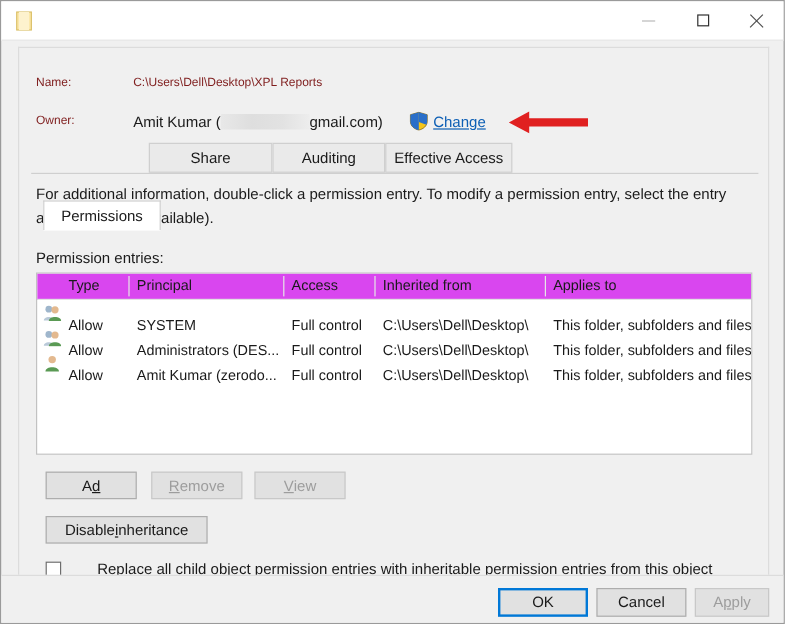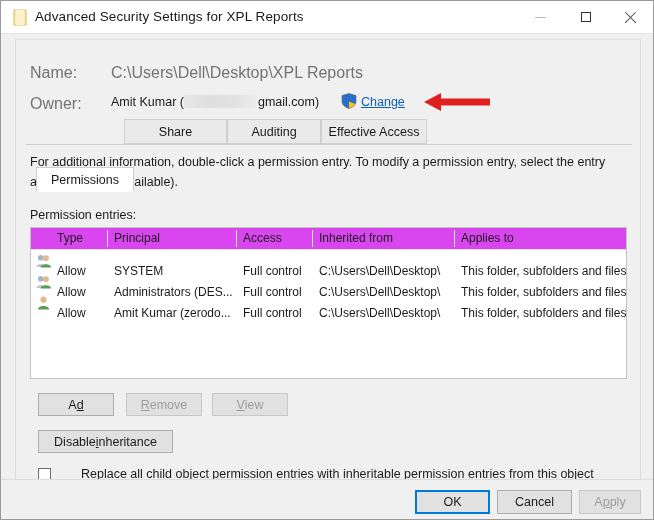--- a/index.html
+++ b/index.html
@@ -90,21 +90,21 @@
     left: 14px; top: 38px;
     width: 626px;
     height: 440px;
     background: #f0f0f0;
     border: 1px solid #dcdcdc;
     border-bottom: none;
     box-sizing: border-box;
   }
 
   
-  .hdr-row { position: absolute; font-size: 16px; color: #737373; }
+  .hdr-row { position: absolute; font-size: 10px; color: #7f1d1d; }
   .hdr-label { left: 14px; }
   .hdr-value { left: 95px; }
   .row-name  { top: 24px; }
   .row-owner { top: 55px; }
 
   .owner-line {
     position: absolute;
     left: 95px; top: 55px;
     font-size: 12.5px;
     color: #1a1a1a;
@@ -303,21 +303,20 @@
 </head>
 <body>
 
 <div class="window">
 
   <div class="titlebar">
     <svg class="title-icon" viewBox="0 0 16 18">
       <rect x="1" y="1" width="13" height="16" fill="#fbe7a8" stroke="#d9bd62" stroke-width="1"></rect>
       <rect x="3" y="1" width="9" height="16" fill="#fdf2ce"></rect>
     </svg>
-    <div class="title-text">Advanced Security Settings for XPL Reports</div>
 
     <div class="wbtn min">
       <div class="glyph-min"></div>
     </div>
     <div class="wbtn max">
       <div class="glyph-max"></div>
     </div>
     <div class="wbtn close">
       <div class="glyph-close"></div>
     </div>

